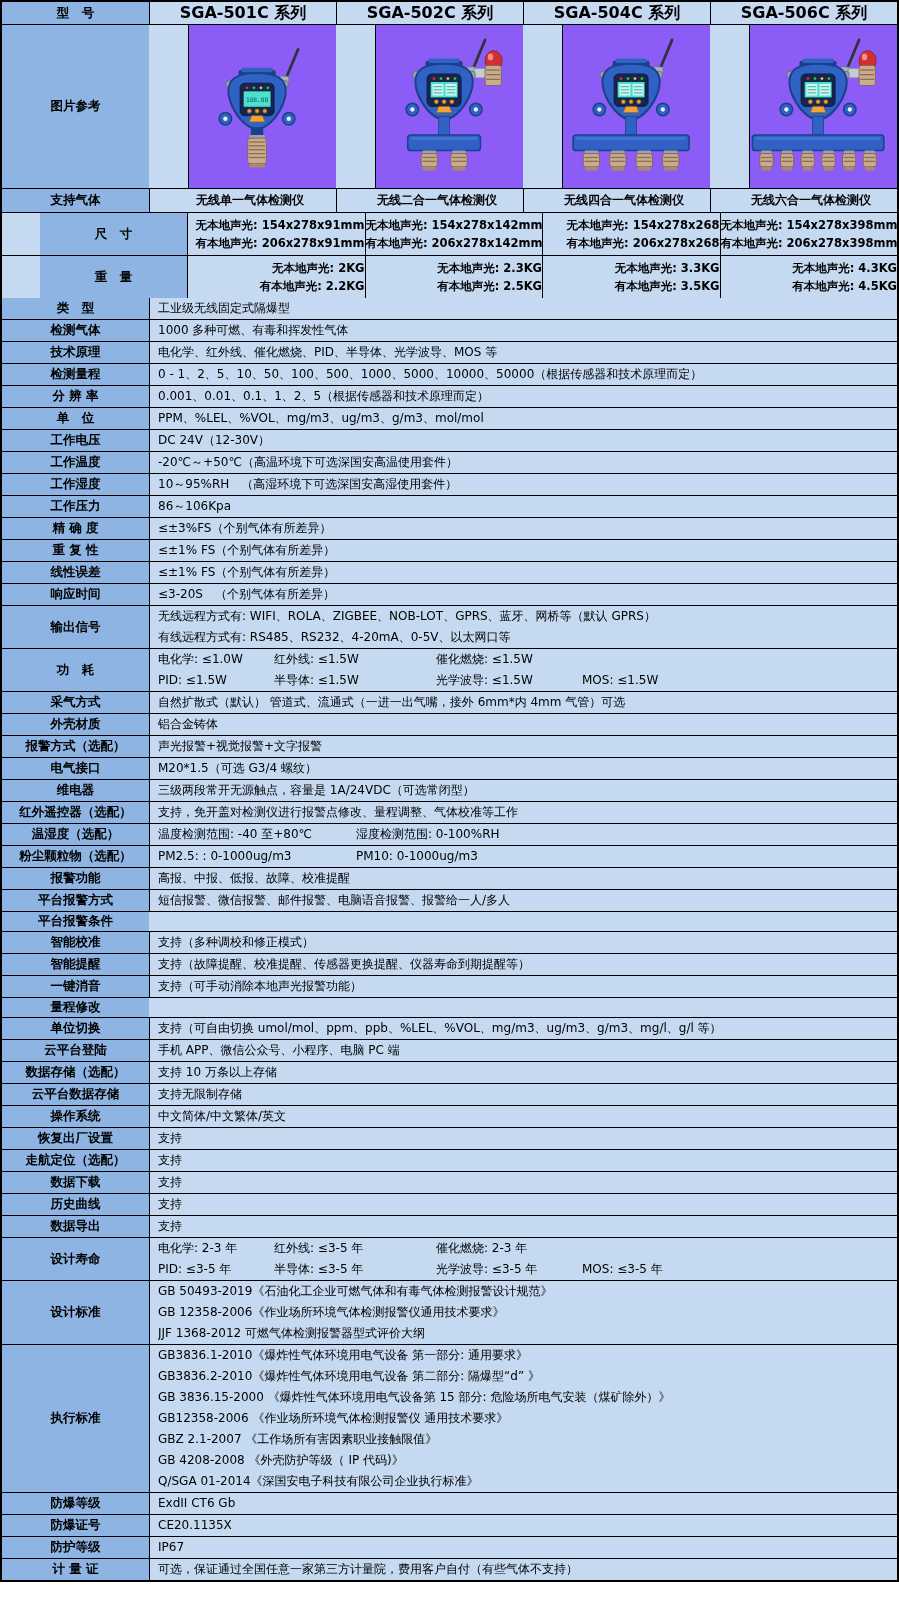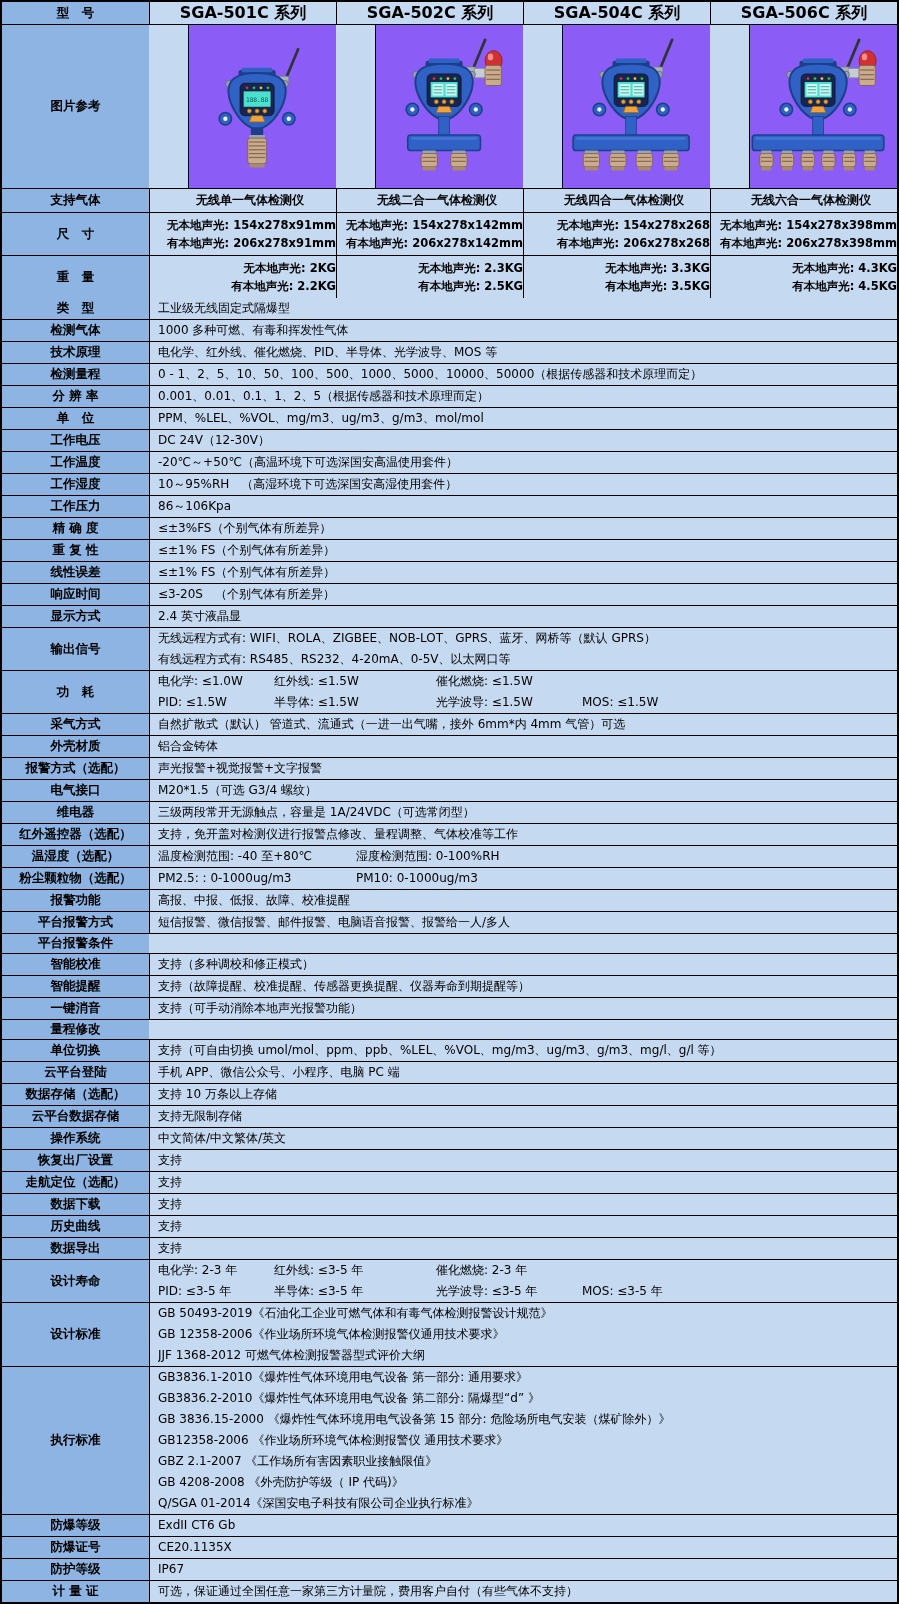--- a/index.html
+++ b/index.html
@@ -10,21 +10,21 @@
   .lab{flex:0 0 147px;background:#8DB4E2;font-weight:bold;font-size:12.5px;
        display:flex;align-items:center;justify-content:center;text-align:center;
        box-sizing:border-box;padding:1px 2px;white-space:pre-wrap;}
   .vc{flex:1 1 0;border-left:1px solid #000;box-sizing:border-box;background:#C5D9F1;min-width:0;}
   .header-row{height:22px;}
   .model{display:flex;align-items:center;justify-content:center;font-weight:bold;font-size:16px;}
   .image-row{height:163px;gap:28px;}
   .imgcell{background:#8b5cf6;display:flex;align-items:flex-end;justify-content:flex-start;overflow:hidden;margin-left:11px;}
   .support-row{height:23px;}
   .support-cell{display:flex;align-items:center;justify-content:center;font-size:12px;font-weight:bold;padding-left:14px;}
-  .dual-row{height:42px;}
+  .dual-row{height:42px;padding-left:38px;}
   .dual-cell{display:flex;flex-direction:column;justify-content:space-evenly;text-align:right;
              font-size:11.5px;font-weight:bold;}
   .dual-cell .ln{line-height:14px;white-space:nowrap;overflow:hidden;}
   .spec-val{font-size:12px;padding:0 4px 0 8px;display:flex;flex-direction:column;justify-content:center;}
   .spec-val .line{line-height:21px;white-space:nowrap;overflow:hidden;}
   .seg{display:inline-block;white-space:nowrap;}
   .seg.g4:nth-child(1){width:116px;} .seg.g4:nth-child(2){width:162px;} .seg.g4:nth-child(3){width:146px;}
   .seg.g2:nth-child(1){width:198px;}
   svg{display:block;}
 </style>
@@ -389,26 +389,20 @@
           <div class="line">≤±1% FS（个别气体有所差异）</div>
         </div>
       </div>
       <div class="r">
         <div class="lab">响应时间</div>
         <div class="vc spec-val">
           <div class="line">≤3-20S　（个别气体有所差异）</div>
         </div>
       </div>
       <div class="r">
-        <div class="lab">显示方式</div>
-        <div class="vc spec-val">
-          <div class="line">2.4 英寸液晶显</div>
-        </div>
-      </div>
-      <div class="r">
         <div class="lab">输出信号</div>
         <div class="vc spec-val">
           <div class="line">无线远程方式有: WIFI、ROLA、ZIGBEE、NOB-LOT、GPRS、蓝牙、网桥等（默认 GPRS）</div>
           <div class="line">有线远程方式有: RS485、RS232、4-20mA、0-5V、以太网口等</div>
         </div>
       </div>
       <div class="r">
         <div class="lab">功　耗</div>
         <div class="vc spec-val">
           <div class="line"><span class="seg g4">电化学: ≤1.0W</span><span class="seg g4">红外线: ≤1.5W</span><span class="seg g4">催化燃烧: ≤1.5W</span></div>

